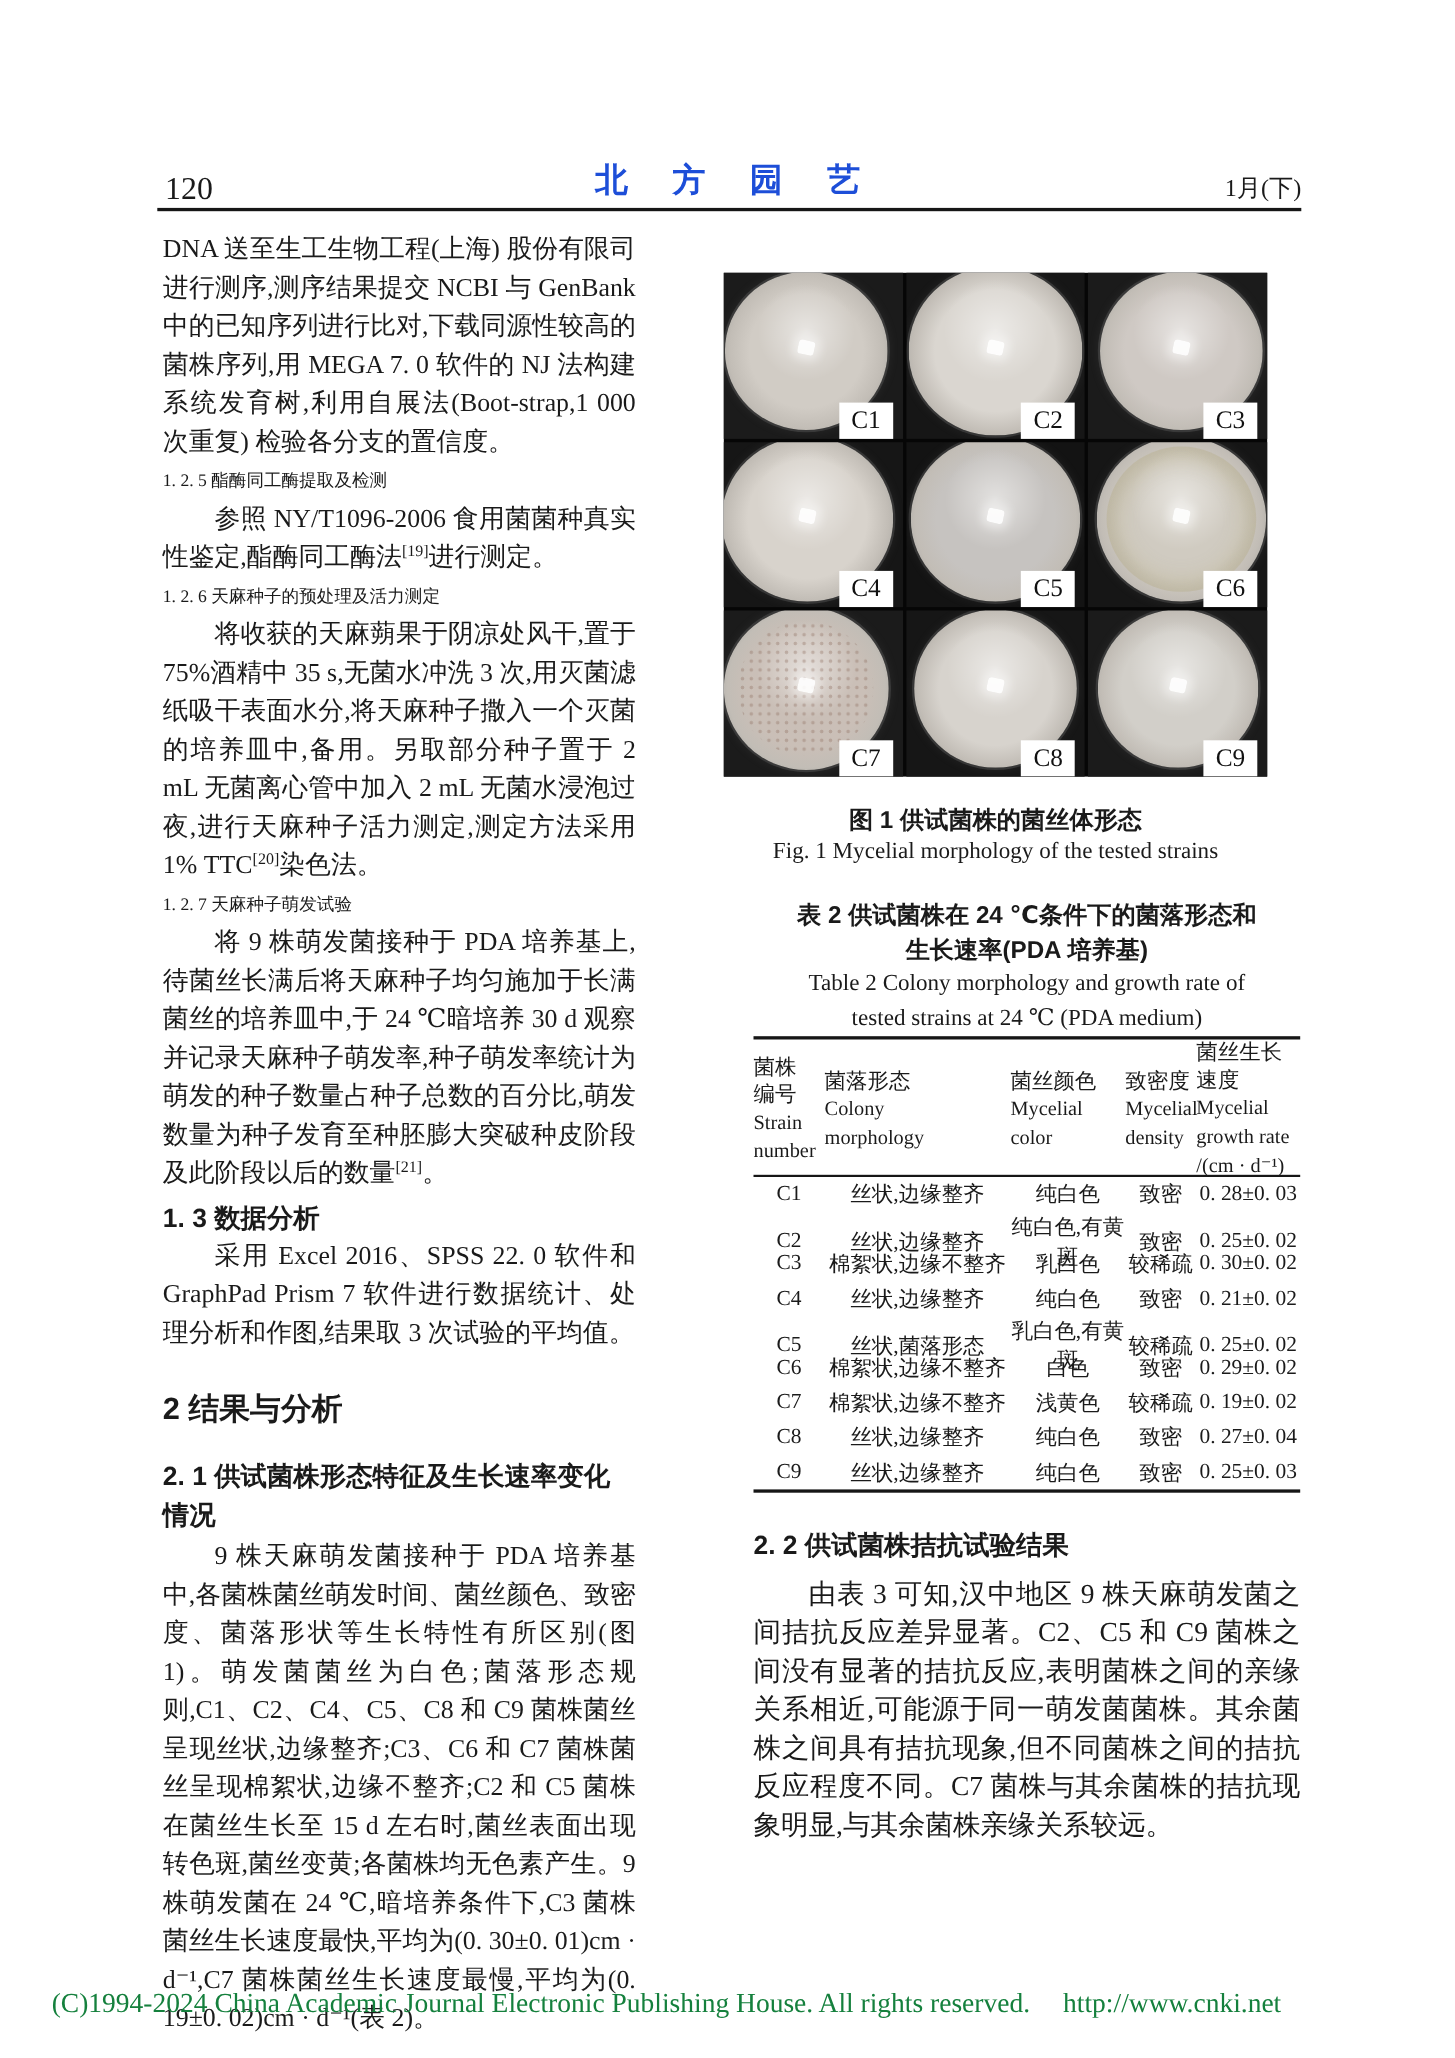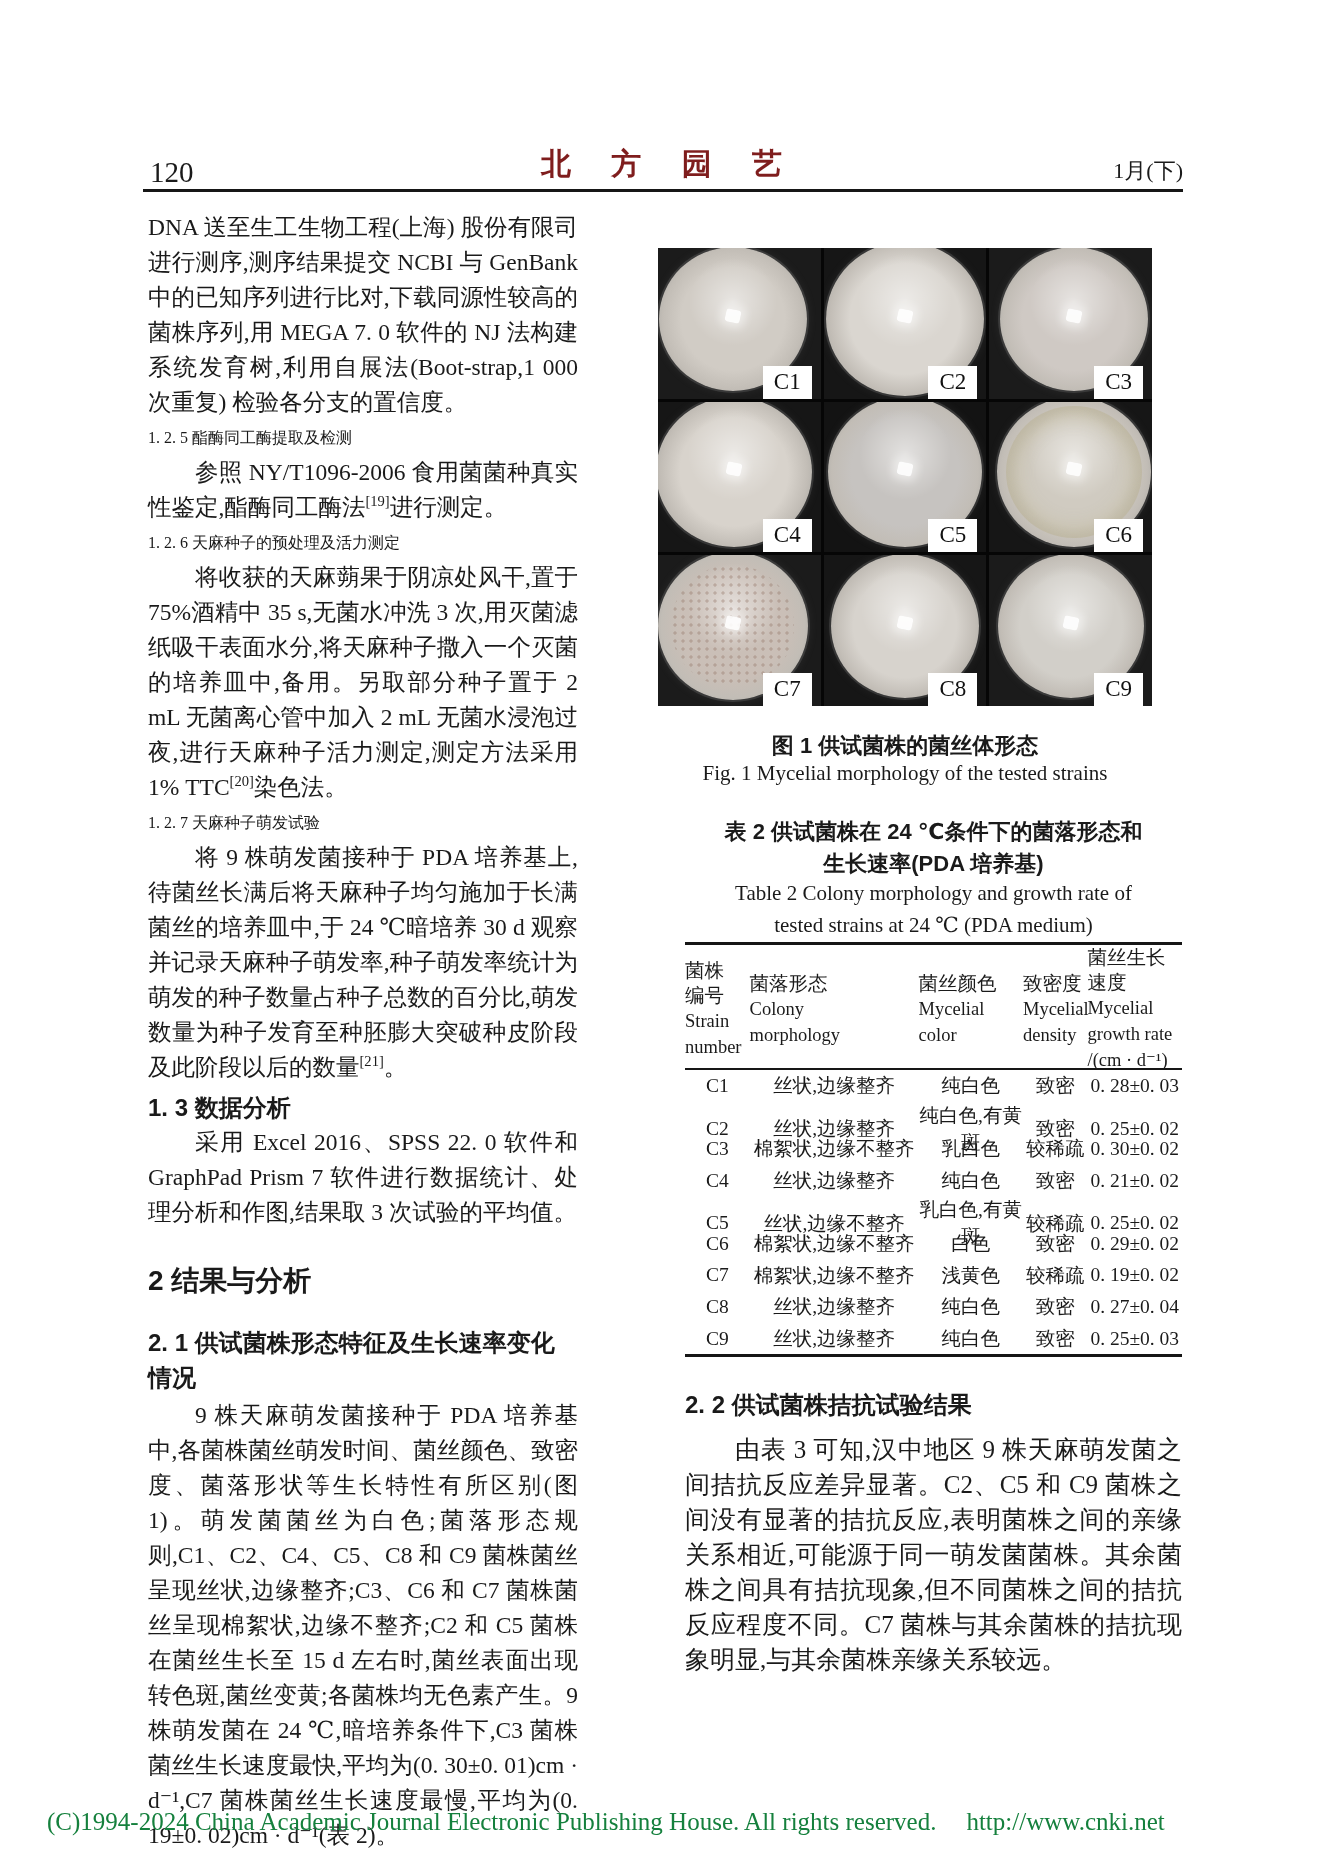--- a/index.html
+++ b/index.html
@@ -7,21 +7,21 @@
     width:1323px;height:1871px;background:#ffffff;position:relative;
     font-family:"Liberation Serif","DejaVu Serif",serif;color:#1a1a1a;
     overflow:hidden;
   }
   sup{font-size:62%;line-height:0;vertical-align:super;}
 
   
   .hdr-no{position:absolute;left:150px;top:156px;font-size:29px;}
   .hdr-title{position:absolute;left:0;width:1323px;top:144px;text-align:center;
     font-family:"Liberation Sans","DejaVu Sans",sans-serif;font-weight:700;
-    font-size:30px;letter-spacing:16px;text-indent:16px;color:#7f1d1d;}
+    font-size:30px;letter-spacing:16px;text-indent:16px;color:#1d4ed8;}
   .hdr-issue{position:absolute;right:140px;top:156px;font-size:22px;}
   .hdr-rule{position:absolute;left:143px;top:189px;width:1040px;height:3px;background:#161616;}
 
   
   .col-left{position:absolute;left:148px;top:210px;width:430px;
     font-size:23.5px;line-height:35px;text-align:justify;}
   .col-left p{margin:0;}
   .indent{text-indent:2em;}
   .body-h{font-size:16px;}
   .sub-h{font-family:"Liberation Sans","DejaVu Sans",sans-serif;font-weight:700;
@@ -211,21 +211,21 @@
       </div>
       <div class="t-row">
         <div>C4</div>
           <div>丝状,边缘整齐</div>
           <div>纯白色</div>
           <div>致密</div>
           <div>0. 21±0. 02</div>
       </div>
       <div class="t-row">
         <div>C5</div>
-          <div>丝状,边缘不整齐</div>
+          <div>丝状,菌落形态</div>
           <div>乳白色,有黄斑</div>
           <div>较稀疏</div>
           <div>0. 25±0. 02</div>
       </div>
       <div class="t-row">
         <div>C6</div>
           <div>棉絮状,边缘不整齐</div>
           <div>白色</div>
           <div>致密</div>
           <div>0. 29±0. 02</div>

